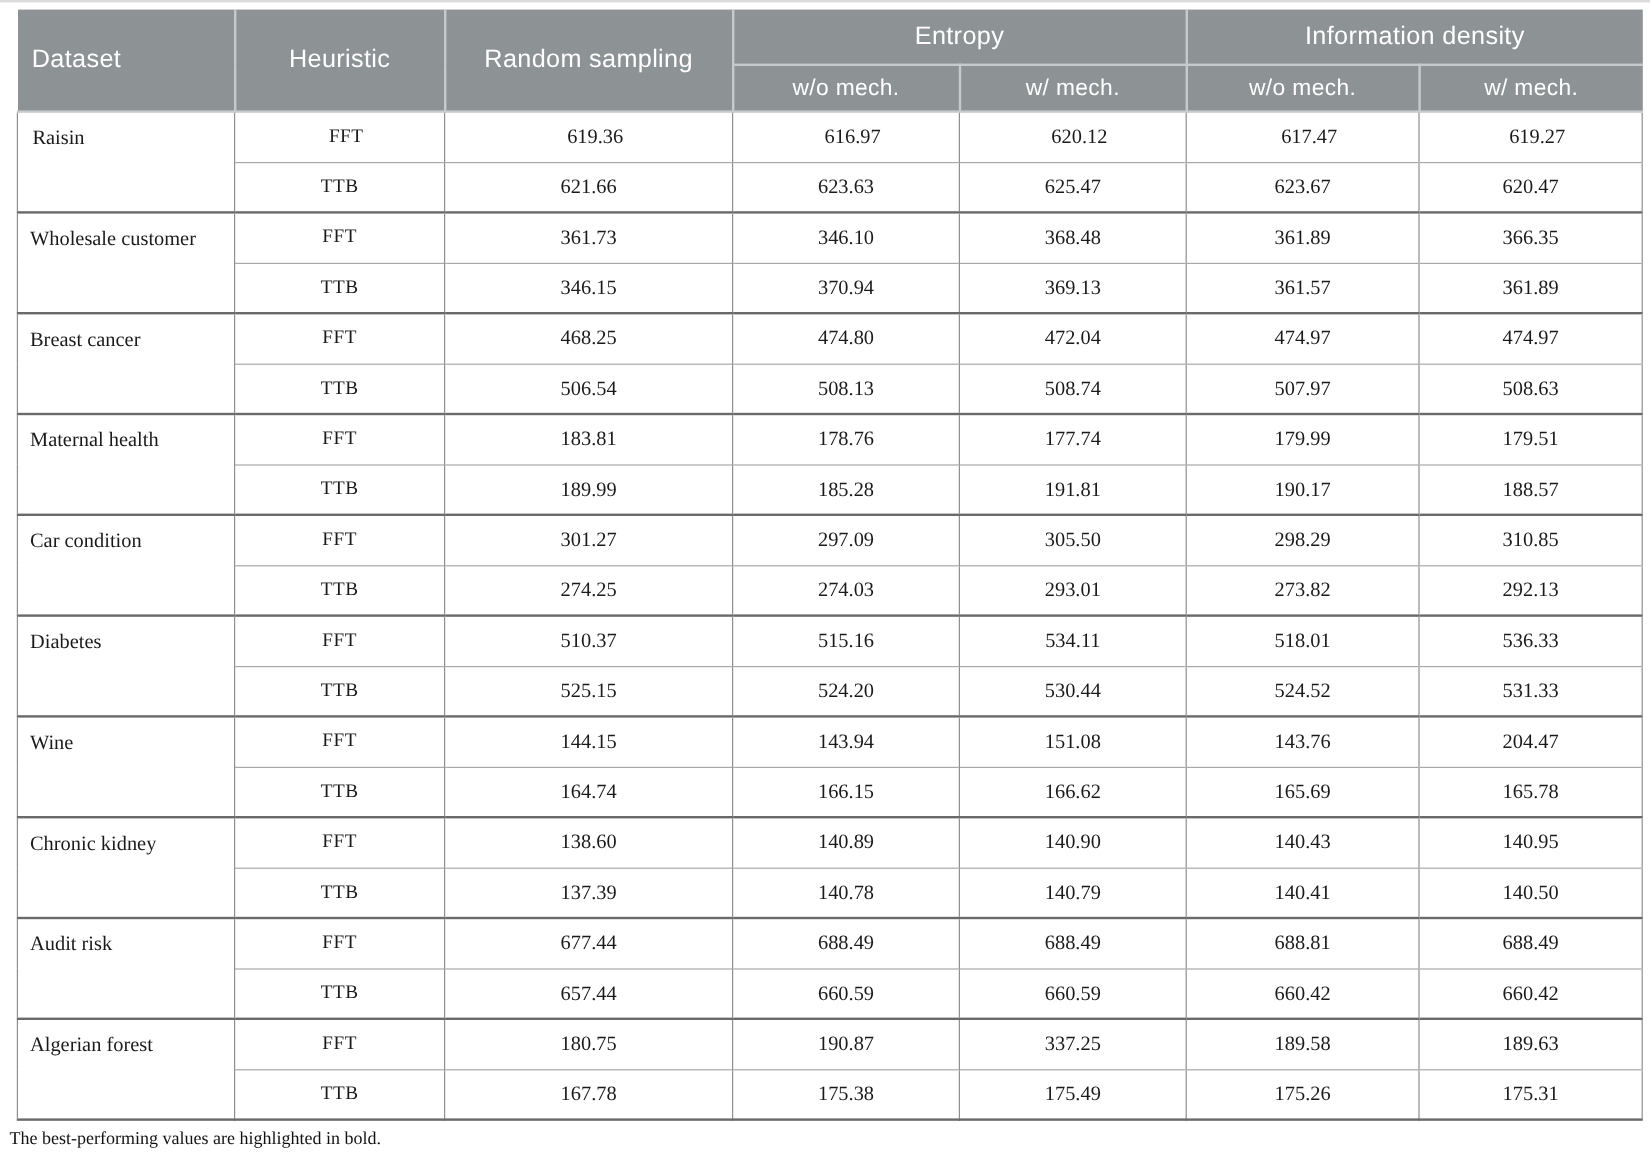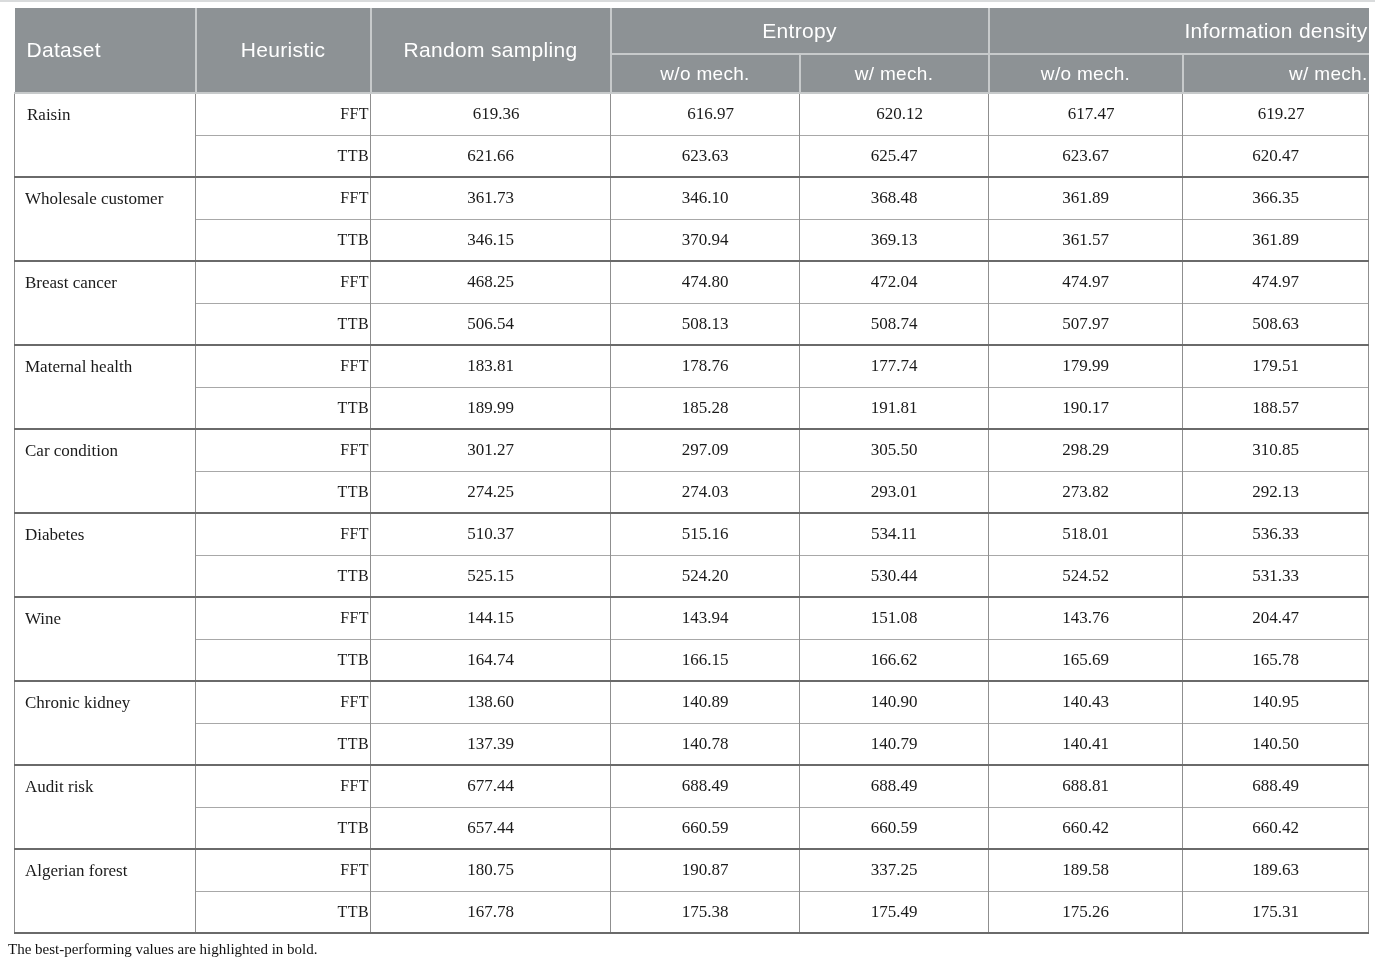--- a/index.html
+++ b/index.html
@@ -39,21 +39,21 @@
     font-family:"Liberation Sans",sans-serif;
     font-weight:400;
     border:2px solid var(--header-divider);
     text-align:center;
     letter-spacing:0.3px;
   }
   thead tr.row1 th{height:46px;font-size:21px;}
   thead tr.row2 th{height:39px;font-size:19px;}
   thead th.rowspan2{font-size:21px;}
   thead th:first-child{border-left:none;}
-  thead th:last-child{border-right:none;text-align:right;}
+  thead th:last-child{border-right:none;}
   thead tr.row1 th{border-top:none;}
   thead th{border-bottom-color:var(--header-divider);}
   thead th.col-dataset{text-align:left;padding-left:12px;}
   
   tbody td{
     height:42px;
     border-left:1px solid var(--grid-medium);
     border-right:1px solid var(--grid-medium);
     font-size:17px;
     text-align:center;
@@ -62,21 +62,21 @@
   }
   tbody tr.group-start td{border-top:2px solid var(--grid-dark);}
   tbody tr.group-inner td{border-top:1px solid var(--grid-light);}
   tbody tr:first-child td{border-top:none;padding-left:12px;}
   tbody td.dataset-cell{
     text-align:left;
     vertical-align:top;
     padding:11px 6px 0 10px;
     font-size:17px;
   }
-  tbody td.heuristic-cell{font-size:16px;letter-spacing:0.4px;text-align:right;}
+  tbody td.heuristic-cell{font-size:16px;letter-spacing:0.4px;}
   tbody td.value-cell{font-size:17px;}
   tbody td.best{font-weight:normal;}
   tbody td:first-child{border-left:1px solid var(--grid-medium);}
   tbody td:last-child{border-right:1px solid var(--grid-medium);}
   
   .footnote{
     margin:7px 0 0 8px;
     font-size:15px;
     color:#111111;
     font-family:"Liberation Serif",serif;

